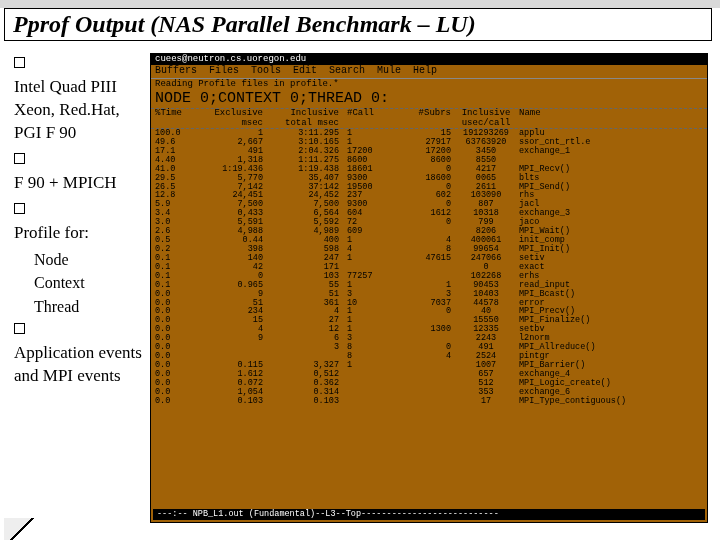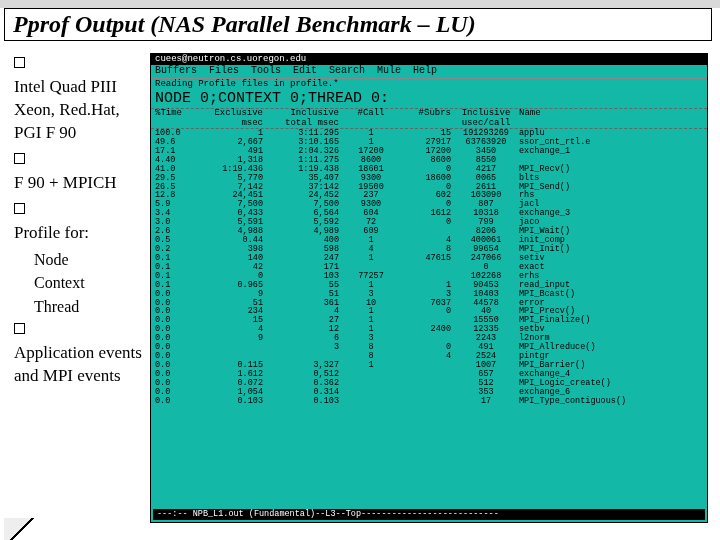--- a/index.html
+++ b/index.html
@@ -7,31 +7,31 @@
   .slide { width: 720px; height: 540px; background: #fff; position: relative; }
   .title-bar { margin: 8px 8px 4px 4px; border: 1px solid #000; padding: 2px 8px; }
   .title { font-size: 24px; font-style: italic; font-weight: bold; font-family: 'Times New Roman', serif; }
   .content { display: flex; padding: 8px 4px 0 14px; gap: 6px; }
   .bullets { width: 130px; font-size: 17px; line-height: 1.35; font-family: 'Times New Roman', serif; }
   .bullets ul { list-style: none; }
   .bullets li { margin-bottom: 4px; display: flex; gap: 8px; flex-direction: column; }
   .bmark { width: 11px; height: 11px; border: 1.5px solid #000; display: inline-block; flex-shrink: 0; margin-top: 4px; }
   .btxt { display: block; }
   .sub { padding-left: 20px; font-size: 16px; margin-bottom: 2px; }
-  .term { border: 1px solid #000; width: 558px; height: 470px; background: #14b8a6; font-family: 'Courier New', monospace; font-size: 9px; line-height: 1.05; overflow: hidden; position: relative; filter: blur(0.35px); }
+  .term { border: 1px solid #000; width: 558px; height: 470px; background: #a16207; font-family: 'Courier New', monospace; font-size: 9px; line-height: 1.05; overflow: hidden; position: relative; filter: blur(0.35px); }
   .term-title { background: #000; color: #fff; padding: 1px 4px; font-size: 9px; }
   .menubar { display: flex; gap: 12px; padding: 1px 4px; border-bottom: 1px solid #888; font-size: 10px; }
   .msg { padding: 1px 4px; font-size: 9px; }
   .hdr { padding: 1px 4px; font-size: 15px; border-bottom: 1px dashed #666; }
   .cols { display: flex; padding: 0 4px 0 4px; font-size: 9px; border-bottom: 1px dashed #666; }
   .cols span { display: inline-block; }
   .c0 { width: 44px; }
   .c1 { width: 72px; text-align: right; padding-right: 8px; }
   .c2 { width: 76px; text-align: right; padding-right: 8px; }
-  .c3 { width: 56px; text-align: center; padding-right: 8px; }
+  .c3 { width: 56px; text-align: left; padding-right: 8px; }
   .c4 { width: 56px; text-align: right; padding-right: 8px; }
   .c5 { width: 60px; text-align: center; padding-right: 6px; }
   .c6 { width: 170px; }
   .rows { padding: 0 4px; font-size: 8.5px; }
   .rows .row { display: flex; }
   .rows .row span { display: inline-block; }
   .status { position: absolute; bottom: 2px; left: 2px; right: 2px; background: #000; color: #fff; font-size: 8.5px; padding: 1px 4px; }
   .corner { position: absolute; left: 4px; bottom: 4px; width: 32px; height: 26px; }
   .corner::before { content: ''; position: absolute; left: 0; top: 0; width: 100%; height: 100%; background: linear-gradient(135deg, transparent 0 48%, #000 48% 52%, transparent 52%), linear-gradient(135deg, #eee 0 50%, transparent 50%); }
 </style>
@@ -289,21 +289,21 @@
             <span class="c3">1</span>
             <span class="c4"></span>
             <span class="c5">15550</span>
             <span class="c6">MPI_Finalize()</span>
           </div>
           <div class="row">
             <span class="c0">0.0</span>
             <span class="c1">4</span>
             <span class="c2">12</span>
             <span class="c3">1</span>
-            <span class="c4">2400</span>
+            <span class="c4">1300</span>
             <span class="c5">12335</span>
             <span class="c6">setbv</span>
           </div>
           <div class="row">
             <span class="c0">0.0</span>
             <span class="c1">9</span>
             <span class="c2">6</span>
             <span class="c3">3</span>
             <span class="c4"></span>
             <span class="c5">2243</span>

